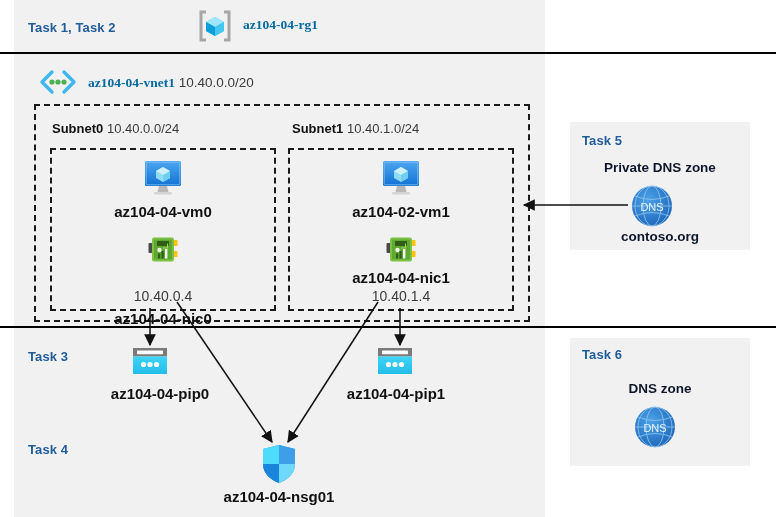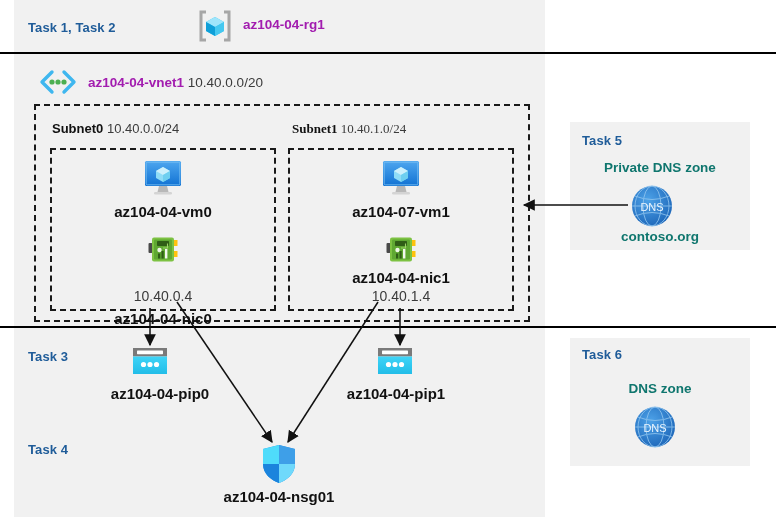--- a/index.html
+++ b/index.html
@@ -6,27 +6,27 @@
   body{font-family:"Liberation Sans", sans-serif;}
   #canvas{position:relative;width:776px;height:517px;background:#ffffff;overflow:hidden;}
 
   .panel{position:absolute;background:#f1f1f1;}
   .framed{position:absolute;border:2px solid #000000;background:#f1f1f1;box-sizing:border-box;}
   .dashed{position:absolute;border:2px dashed #1a1a1a;box-sizing:border-box;background:transparent;}
   .dashed-inner{position:absolute;border:2px dashed #1a1a1a;box-sizing:border-box;background:transparent;}
 
   .task-label{position:absolute;color:#1f5c99;font-weight:bold;font-size:13px;letter-spacing:0.1px;white-space:nowrap;}
   .res-title{position:absolute;font-size:13.5px;white-space:nowrap;color:#3b3b3b;}
-  .res-title b{color:#a21caf;font-weight:bold;}
+  .res-title b{color:#0369a1;font-weight:bold;font-family:Liberation Serif, serif;}
   .sub-title{position:absolute;font-size:13px;white-space:nowrap;color:#3b3b3b;}
   .sub-title b{color:#111111;font-weight:bold;}
 
   .node-label{position:absolute;text-align:center;font-size:15px;font-weight:bold;color:#111111;white-space:nowrap;}
   .node-sub{position:absolute;text-align:center;font-size:14px;color:#3b3b3b;white-space:nowrap;}
-  .head-label{position:absolute;text-align:center;font-size:13.5px;font-weight:bold;color:#0f766e;white-space:nowrap;}
+  .head-label{position:absolute;text-align:center;font-size:13.5px;font-weight:bold;color:#0f172a;white-space:nowrap;}
 
   .icon{position:absolute;}
 
   
   .rg-ico{width:34px;height:34px;}
   
   .vm-ico{width:40px;height:36px;}
   
   .nic-ico{width:30px;height:28px;}
   
@@ -119,21 +119,21 @@
       <circle cx="11.5" cy="14" r="2.2" fill="#eef7e6"></circle>
       <rect x="10" y="17.5" width="2.2" height="5" fill="#2f5d16"></rect>
       <rect x="13.5" y="15" width="2.2" height="7.5" fill="#2f5d16"></rect>
       <rect x="17" y="13" width="2.4" height="9.5" fill="#f2f7ee"></rect>
       <path d="M15 12 L19.5 12 L19.5 7.5" fill="none" stroke="#9ed36a" stroke-width="1.1"></path>
     </svg>
   </div>
   <div class="node-label" style="left:83px;top:269px;width:160px;margin-top:41px;">az104-04-nic0</div>
   <div class="node-sub" style="left:83px;top:288px;width:160px;">10.40.0.4</div>
 
-  <div class="sub-title" style="left:292px;top:121px;font-family:Liberation Serif, serif;">
+  <div class="sub-title" style="left:292px;top:121px;">
     <b>Subnet1</b> 
     <span>10.40.1.0/24</span>
   </div>
   <div class="dashed-inner" style="left:288px;top:148px;width:226px;height:163px;"></div>
 
   <div class="icon vm-ico" style="left:381px;top:160px;">
     <svg width="40" height="36" viewBox="0 0 40 36">
       <defs>
         <linearGradient id="vmg1" x1="0" y1="0" x2="0" y2="1">
           <stop offset="0" stop-color="#4ea6ef"></stop>
@@ -142,21 +142,21 @@
       </defs>
       <rect x="2" y="1" width="36" height="25" rx="1.6" fill="url(#vmg1)"></rect>
       <rect x="3.2" y="2.2" width="33.6" height="22.6" rx="1" fill="none" stroke="#7cc2f3" stroke-width="0.8"></rect>
       <polygon points="20,7 27,11 27,18 20,22 13,18 13,11" fill="#8fdcf7"></polygon>
       <polygon points="20,7 27,11 20,15 13,11" fill="#cdf0fc"></polygon>
       <polygon points="20,15 27,11 27,18 20,22" fill="#6ecff0"></polygon>
       <path d="M16 26 L24 26 L25.5 32 L14.5 32 Z" fill="#b8b8b8"></path>
       <rect x="11" y="32" width="18" height="2.6" rx="1.3" fill="#d4d4d4"></rect>
     </svg>
   </div>
-  <div class="node-label" style="left:321px;top:203px;width:160px;">az104-07-vm1</div>
+  <div class="node-label" style="left:321px;top:203px;width:160px;">az104-02-vm1</div>
 
   <div class="icon nic-ico" style="left:386px;top:236px;">
     <svg width="30" height="28" viewBox="0 0 30 28">
       <rect x="0.5" y="7" width="4" height="10" rx="1" fill="#4a4a4a"></rect>
       <rect x="25" y="4" width="4.5" height="6" fill="#ffc20e"></rect>
       <rect x="25" y="15" width="4.5" height="6" fill="#ffc20e"></rect>
       <rect x="4" y="1.5" width="22" height="24" rx="2" fill="#7dc242"></rect>
       <rect x="6" y="3.5" width="18" height="20" rx="1.2" fill="#5fa832"></rect>
       <rect x="9" y="5" width="12" height="5" rx="0.8" fill="#2f5d16"></rect>
       <circle cx="11.5" cy="14" r="2.2" fill="#eef7e6"></circle>

